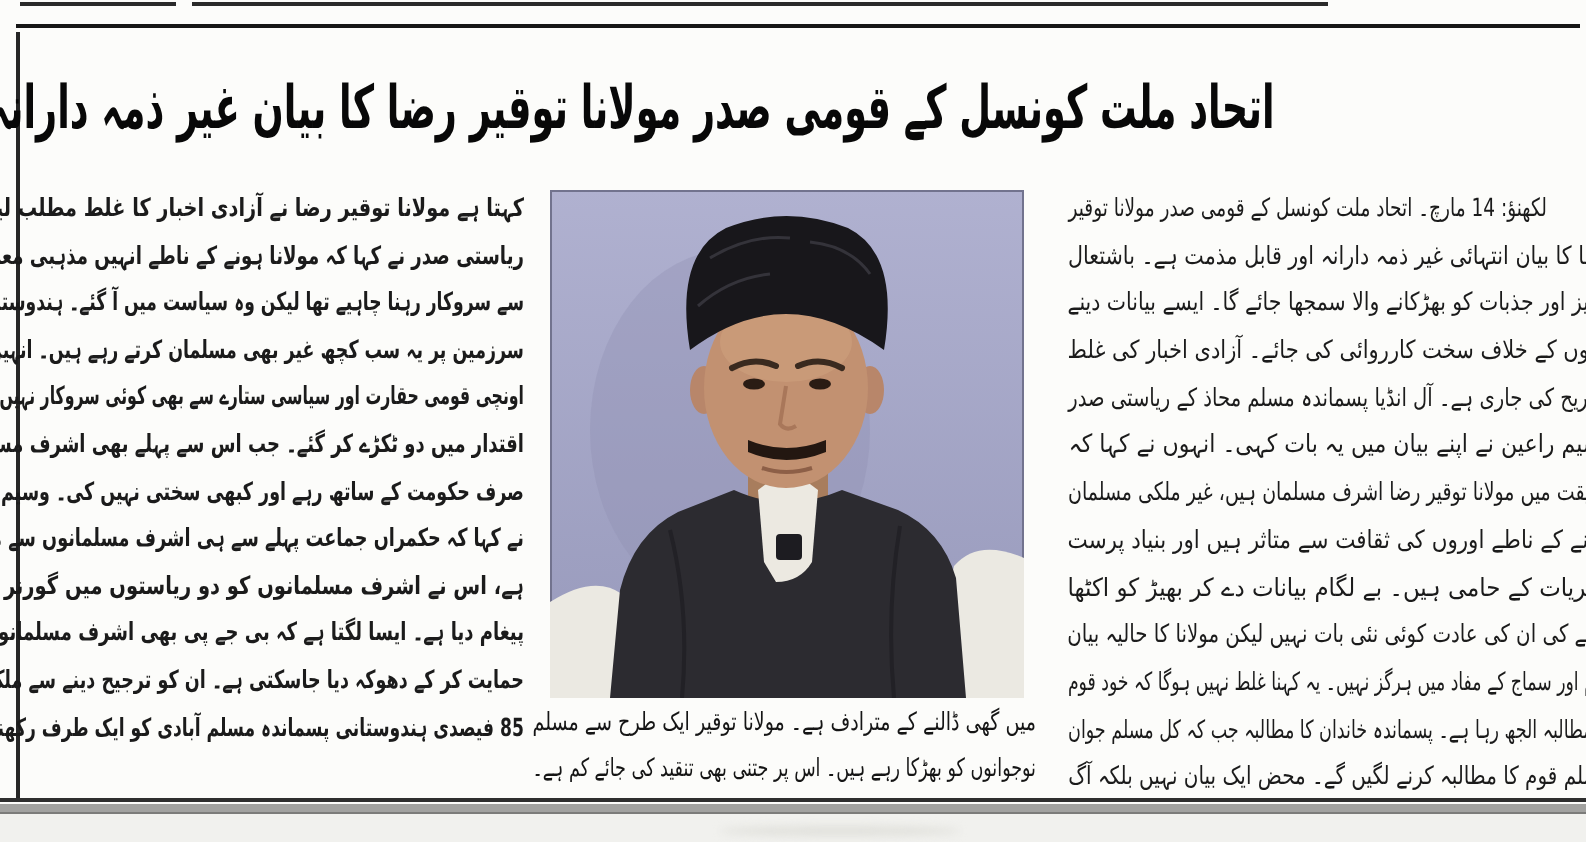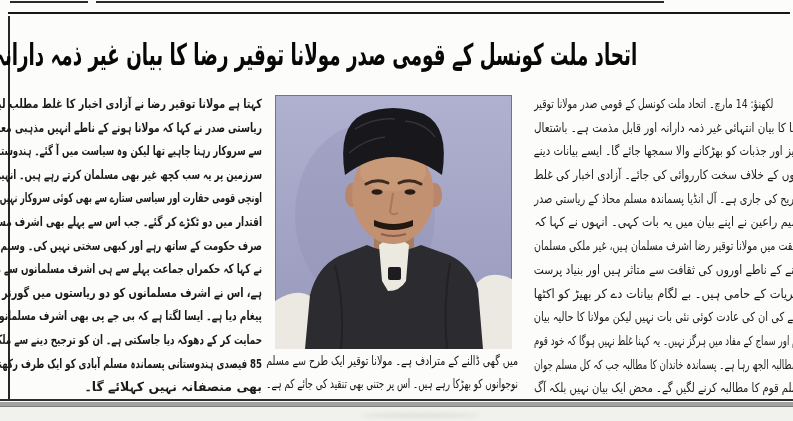--- a/index.html
+++ b/index.html
@@ -70,21 +70,20 @@
     <div class="line fit" style="transform: scaleX(0.685083); transform-origin: right center;">سے سروکار رہنا چاہیے تھا لیکن وہ سیاست میں آ گئے۔ ہندوستان کی</div>
     <div class="line fit" style="transform: scaleX(0.696629); transform-origin: right center;">سرزمین پر یہ سب کچھ غیر بھی مسلمان کرتے رہے ہیں۔ انہیں جب</div>
     <div class="line fit" style="transform: scaleX(0.629442); transform-origin: right center;">اونچی قومی حقارت اور سیاسی ستارے سے بھی کوئی سروکار نہیں تھا، بس</div>
     <div class="line fit" style="transform: scaleX(0.718841); transform-origin: right center;">اقتدار میں دو ٹکڑے کر گئے۔ جب اس سے پہلے بھی اشرف مسلمان</div>
     <div class="line fit" style="transform: scaleX(0.698592); transform-origin: right center;">صرف حکومت کے ساتھ رہے اور کبھی سختی نہیں کی۔ وسیم راعین</div>
     <div class="line fit" style="transform: scaleX(0.706553); transform-origin: right center;">نے کہا کہ حکمراں جماعت پہلے سے ہی اشرف مسلمانوں سے متاثر</div>
     <div class="line fit" style="transform: scaleX(0.779874); transform-origin: right center;">ہے، اس نے اشرف مسلمانوں کو دو ریاستوں میں گورنر بنا کر</div>
     <div class="line fit" style="transform: scaleX(0.72093); transform-origin: right center;">پیغام دیا ہے۔ ایسا لگتا ہے کہ بی جے پی بھی اشرف مسلمانوں کی</div>
     <div class="line fit" style="transform: scaleX(0.70255); transform-origin: right center;">حمایت کر کے دھوکہ دیا جاسکتی ہے۔ ان کو ترجیح دینے سے ملک کی</div>
     <div class="line fit" style="transform: scaleX(0.686981); transform-origin: right center;">85 فیصدی ہندوستانی پسماندہ مسلم آبادی کو ایک طرف رکھنا بالکل</div>
-    <div class="line fit short-last">بھی منصفانہ نہیں کہلائے گا۔</div>
   </div>
 
   <div class="photo">
     <svg width="237" height="254" viewBox="0 0 237 254" xmlns="http://www.w3.org/2000/svg">
       <defs>
         <linearGradient id="bg" x1="0" y1="0" x2="0" y2="1">
           <stop offset="0" stop-color="#b0b1d0"></stop>
           <stop offset="1" stop-color="#9799bb"></stop>
         </linearGradient>
       </defs>

